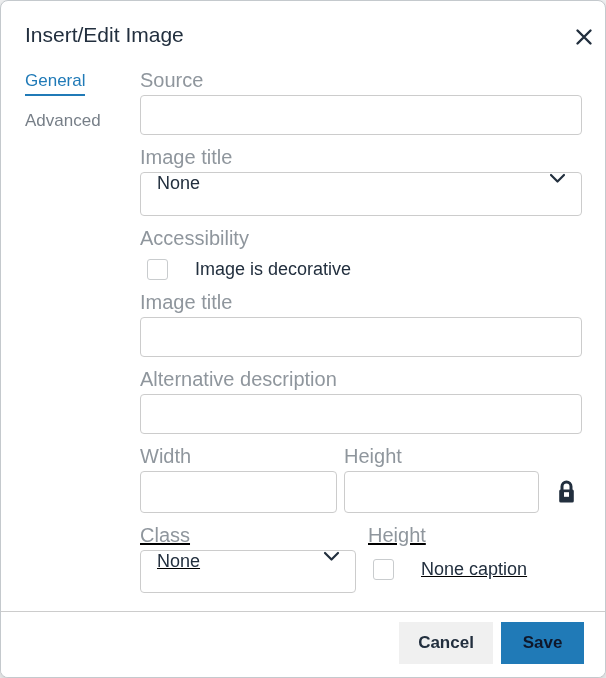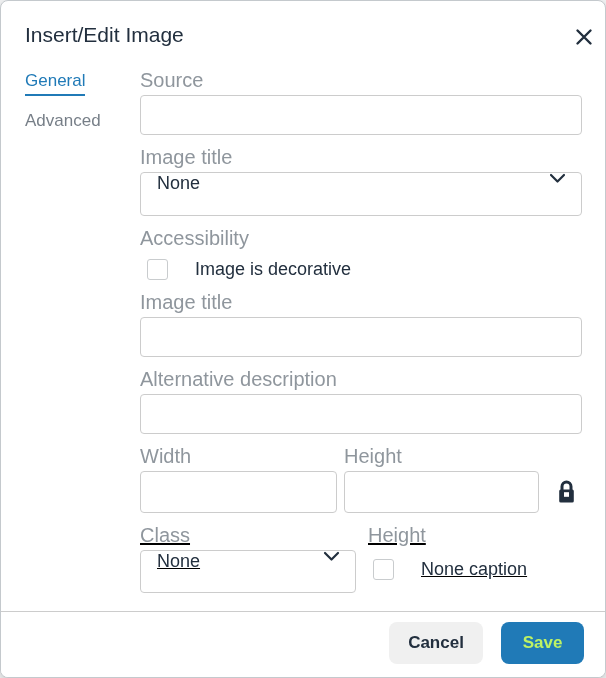--- a/index.html
+++ b/index.html
@@ -139,29 +139,29 @@
     padding: 10px 21px 13px 21px;
     display: flex;
     justify-content: flex-end;
     align-items: center;
     gap: 8px;
     background: #fff;
   }
   .btn {
     height: 42px;
     border: none;
-    border-radius: 8px;
+    border-radius: 0;
     font-family: "Liberation Sans", sans-serif;
     font-size: 17px;
     font-weight: 700;
     padding: 0 18px;
     cursor: pointer;
   }
   .btn-cancel { background: #f0f0f0; color: #222f3e; min-width: 94px; }
-  .btn-save { background: #207ab7; color: #bef264; min-width: 83px; margin-left: 10px; }
+  .btn-save { background: #207ab7; color: #0f172a; min-width: 83px; }
 </style>
 </head>
 <body>
 
 <div class="dialog">
 
   <div class="dlg-header">
     <div class="dlg-title">Insert/Edit Image</div>
     <button class="close-btn">
       <svg width="18" height="18" viewBox="0 0 18 18">

